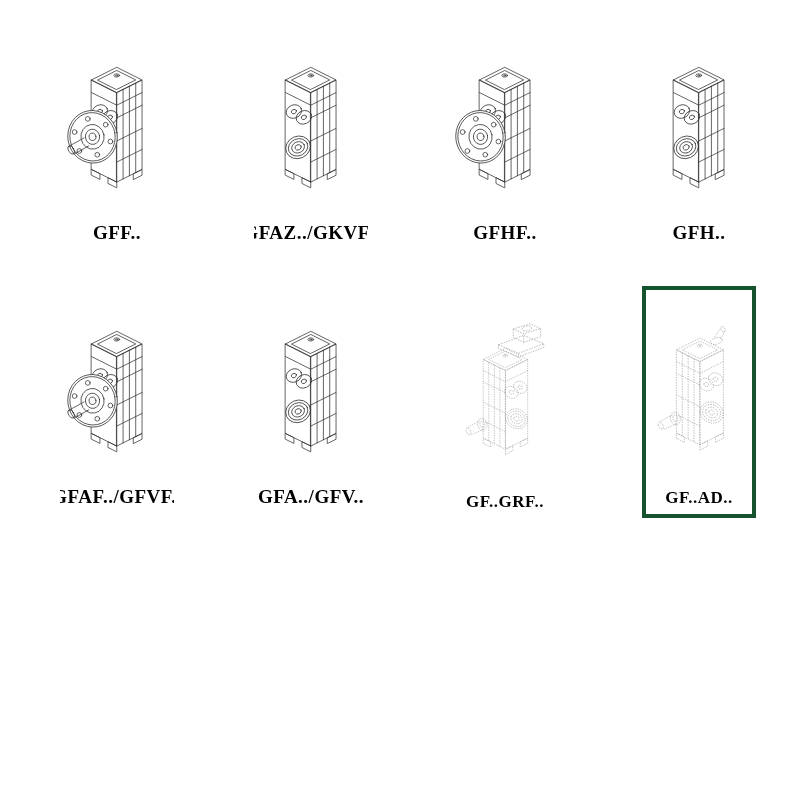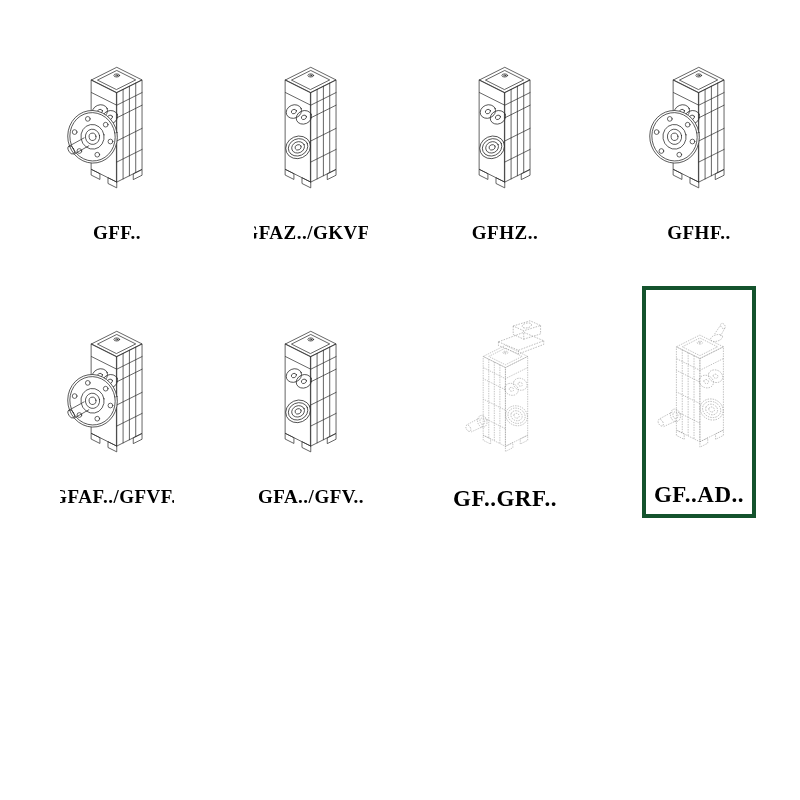--- a/index.html
+++ b/index.html
@@ -15,21 +15,21 @@
   .cell{
     display:flex;flex-direction:column;align-items:center;
     justify-content:flex-end;overflow:hidden;box-sizing:border-box;
   }
   .cell svg.drawing{flex:1 1 auto;width:97%;max-height:218px;display:block;}
   .model-label{
     font-weight:bold;color:#000;
     font-size:19px;letter-spacing:.5px;
     margin:2px 0 10px 0;text-align:center;white-space:nowrap;
   }
-  .big .model-label{font-size:23px;margin-bottom:6px;}
+  .big .model-label{font-size:17px;margin-bottom:6px;}
   .boxed{border:4px solid #14532d;}
   .hidden-defs{position:absolute;width:0;height:0;overflow:hidden;}
 </style>
 </head>
 <body>
 
 <svg class="hidden-defs" aria-hidden="true">
   <defs>
 
     <g id="housing">
@@ -179,34 +179,34 @@
     <figcaption class="model-label">GFF..</figcaption>
   </figure>
 
   <figure class="cell">
     <svg class="drawing" viewBox="0 0 210 260" aria-label="hollow-shaft-gearbox">
       <use href="#sym-bore"></use>
     </svg>
     <figcaption class="model-label">GFAZ../GKVF..</figcaption>
   </figure>
 
+
+  <figure class="cell">
+    <svg class="drawing" viewBox="0 0 210 260" aria-label="flange-mounted-gearbox">
+      <use href="#sym-flange-hf"></use>
+    </svg>
+    <figcaption class="model-label">GFHF..</figcaption>
+  </figure>
+
   <figure class="cell">
     <svg class="drawing" viewBox="0 0 210 260" aria-label="hollow-shaft-gearbox">
       <use href="#sym-bore"></use>
     </svg>
-    <figcaption class="model-label">GFHZ..</figcaption>
-  </figure>
-
-  <figure class="cell">
-    <svg class="drawing" viewBox="0 0 210 260" aria-label="flange-mounted-gearbox">
-      <use href="#sym-flange-hf"></use>
-    </svg>
-    <figcaption class="model-label">GFHF..</figcaption>
-  </figure>
-
+    <figcaption class="model-label">GFH..</figcaption>
+  </figure>
 
 
 
 
   <figure class="cell">
     <svg class="drawing" viewBox="0 0 210 260" aria-label="flange-mounted-gearbox-with-shaft">
       <use href="#sym-flange"></use>
     </svg>
     <figcaption class="model-label">GFAF../GFVF..</figcaption>
   </figure>

